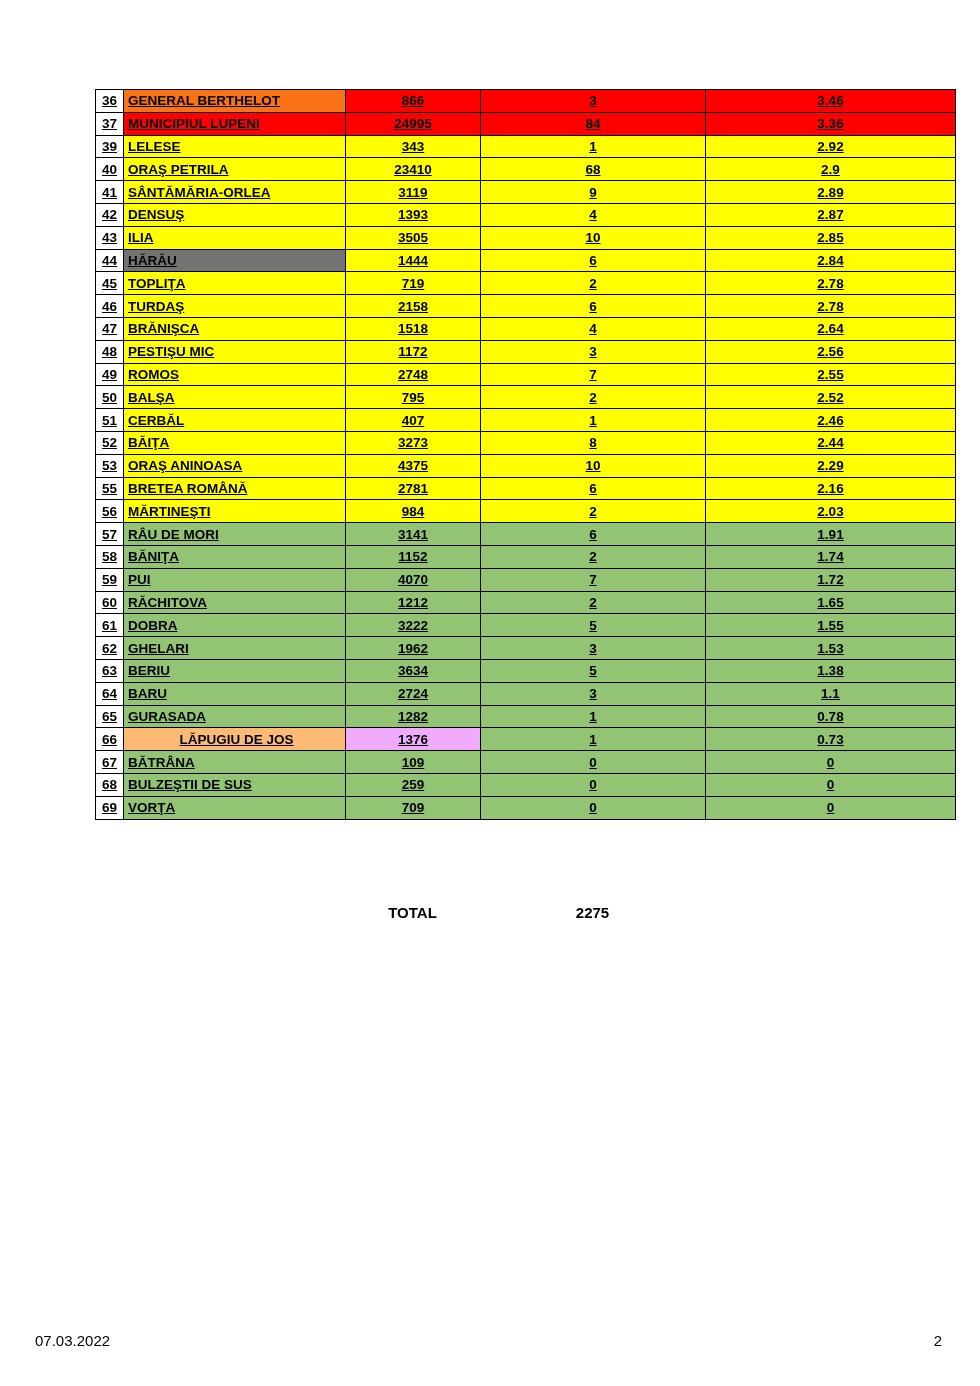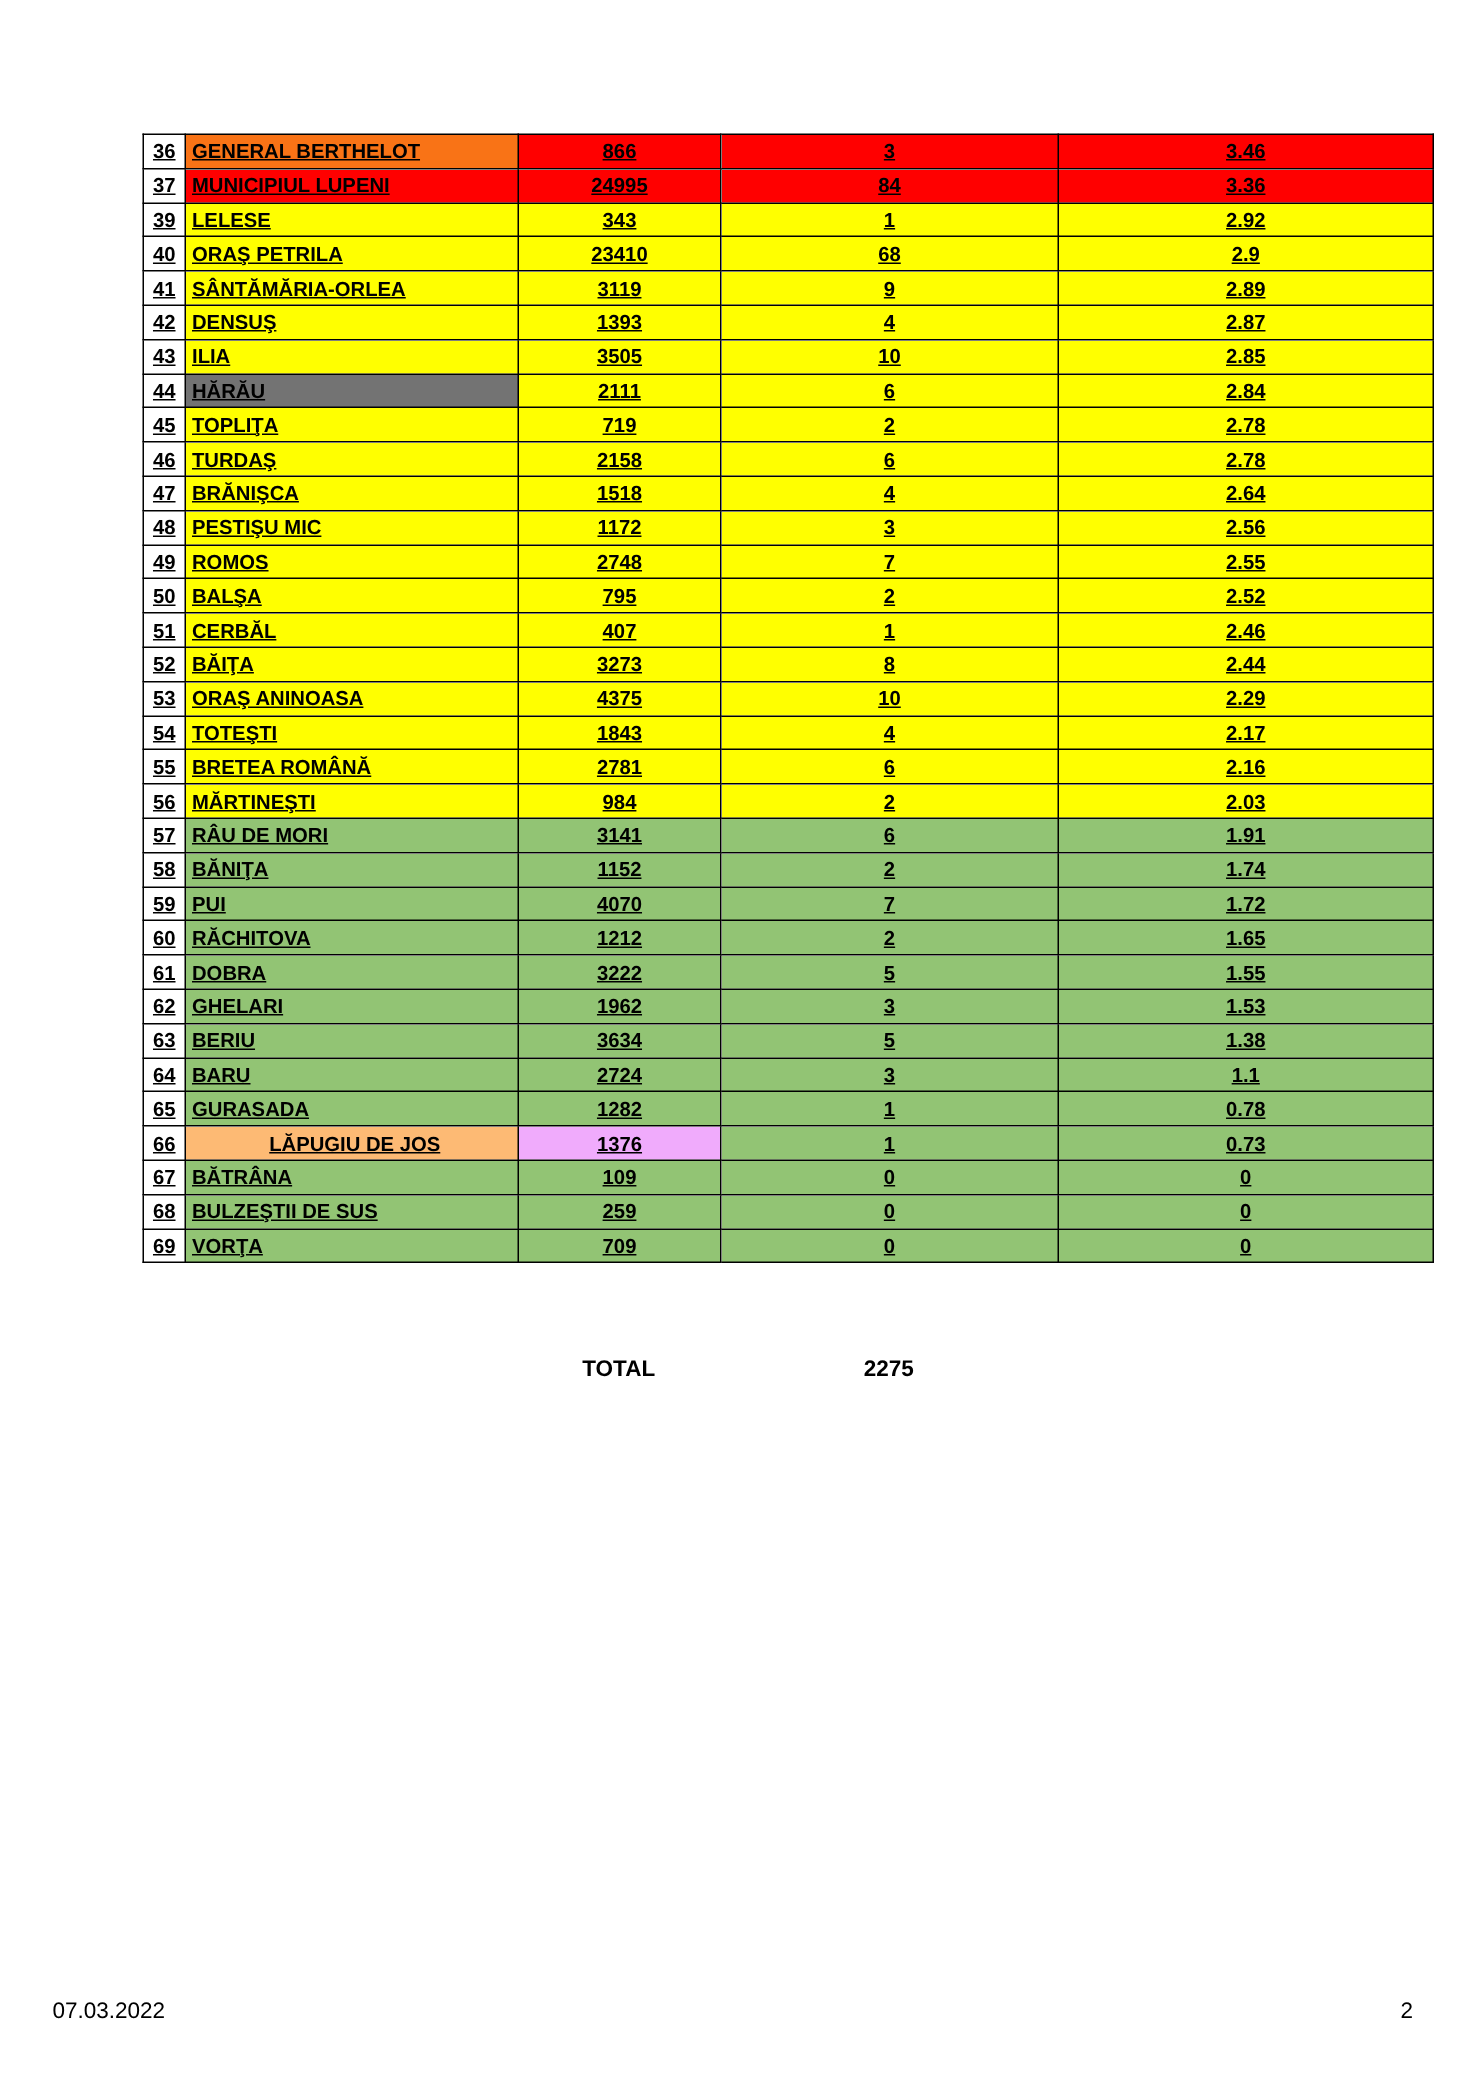--- a/index.html
+++ b/index.html
@@ -131,21 +131,21 @@
         <tr>
           <td class="cell-index">43</td>
           <td class="cell-name" style="background: rgb(255, 255, 0);">ILIA</td>
           <td class="cell-num" style="background: rgb(255, 255, 0);">3505</td>
           <td class="cell-num" style="background: rgb(255, 255, 0);">10</td>
           <td class="cell-num" style="background: rgb(255, 255, 0);">2.85</td>
         </tr>
         <tr>
           <td class="cell-index">44</td>
           <td class="cell-name" style="background: #737373;">HĂRĂU</td>
-          <td class="cell-num" style="background: rgb(255, 255, 0);">2111</td>
+          <td class="cell-num" style="background: rgb(255, 255, 0);">1444</td>
           <td class="cell-num" style="background: rgb(255, 255, 0);">6</td>
           <td class="cell-num" style="background: rgb(255, 255, 0);">2.84</td>
         </tr>
         <tr>
           <td class="cell-index">45</td>
           <td class="cell-name" style="background: rgb(255, 255, 0);">TOPLIŢA</td>
           <td class="cell-num" style="background: rgb(255, 255, 0);">719</td>
           <td class="cell-num" style="background: rgb(255, 255, 0);">2</td>
           <td class="cell-num" style="background: rgb(255, 255, 0);">2.78</td>
         </tr>
@@ -199,27 +199,20 @@
           <td class="cell-num" style="background: rgb(255, 255, 0);">2.44</td>
         </tr>
         <tr>
           <td class="cell-index">53</td>
           <td class="cell-name" style="background: rgb(255, 255, 0);">ORAŞ ANINOASA</td>
           <td class="cell-num" style="background: rgb(255, 255, 0);">4375</td>
           <td class="cell-num" style="background: rgb(255, 255, 0);">10</td>
           <td class="cell-num" style="background: rgb(255, 255, 0);">2.29</td>
         </tr>
         <tr>
-          <td class="cell-index">54</td>
-          <td class="cell-name" style="background: rgb(255, 255, 0);">TOTEŞTI</td>
-          <td class="cell-num" style="background: rgb(255, 255, 0);">1843</td>
-          <td class="cell-num" style="background: rgb(255, 255, 0);">4</td>
-          <td class="cell-num" style="background: rgb(255, 255, 0);">2.17</td>
-        </tr>
-        <tr>
           <td class="cell-index">55</td>
           <td class="cell-name" style="background: rgb(255, 255, 0);">BRETEA ROMÂNĂ</td>
           <td class="cell-num" style="background: rgb(255, 255, 0);">2781</td>
           <td class="cell-num" style="background: rgb(255, 255, 0);">6</td>
           <td class="cell-num" style="background: rgb(255, 255, 0);">2.16</td>
         </tr>
         <tr>
           <td class="cell-index">56</td>
           <td class="cell-name" style="background: rgb(255, 255, 0);">MĂRTINEŞTI</td>
           <td class="cell-num" style="background: rgb(255, 255, 0);">984</td>

